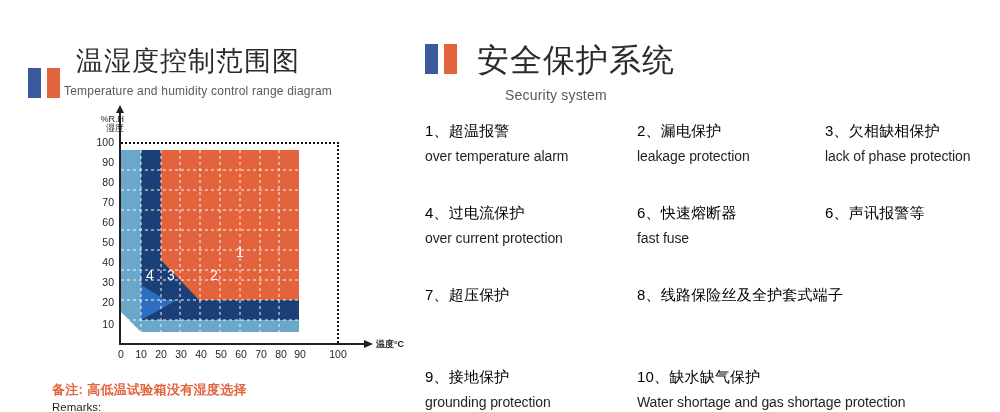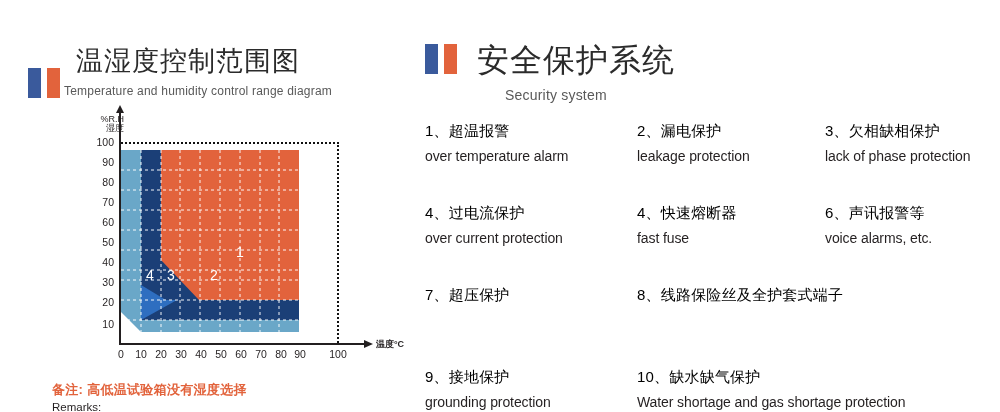--- a/index.html
+++ b/index.html
@@ -222,26 +222,25 @@
       </div>
       <div class="feat">
         <div class="f-cn">3、欠相缺相保护</div>
         <div class="f-en">lack of phase protection</div>
       </div>
       <div class="feat">
         <div class="f-cn">4、过电流保护</div>
         <div class="f-en">over current protection</div>
       </div>
       <div class="feat">
-        <div class="f-cn">4、快速熔断器</div>
+        <div class="f-cn">6、快速熔断器</div>
         <div class="f-en">fast fuse</div>
       </div>
       <div class="feat">
         <div class="f-cn">6、声讯报警等</div>
-        <div class="f-en">voice alarms, etc.</div>
       </div>
       <div class="feat">
         <div class="f-cn">7、超压保护</div>
       </div>
       <div class="feat" style="grid-column:2 / span 2;">
         <div class="f-cn">8、线路保险丝及全护套式端子</div>
       </div>
       <div class="feat">
         <div class="f-cn">9、接地保护</div>
         <div class="f-en">grounding protection</div>

